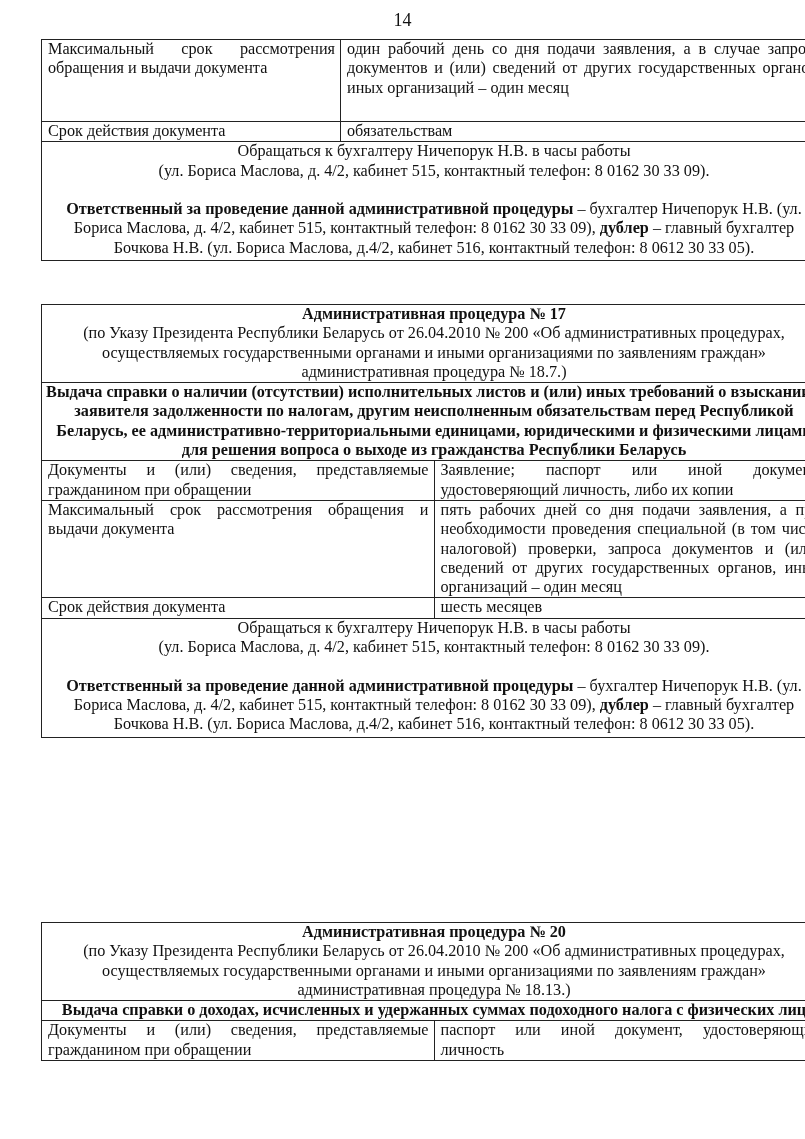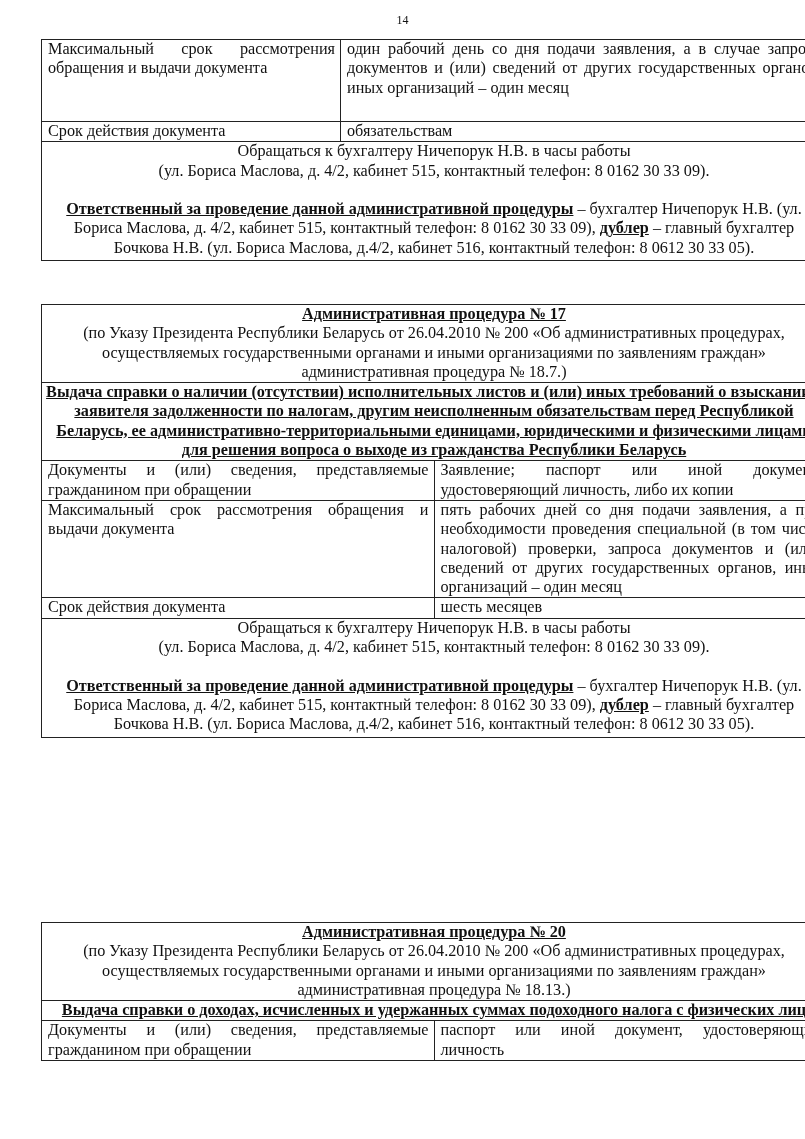--- a/index.html
+++ b/index.html
@@ -1,24 +1,24 @@
 <!DOCTYPE html>
 <html><head>
 <meta charset="utf-8">
 <style>
   html, body { margin:0; padding:0; background:#ffffff; }
   body { width:805px; height:1139px; position:relative; overflow:hidden;
          font-family:"Liberation Serif", "DejaVu Serif", serif; color:#111; font-size:16.2px; line-height:19.3px; }
-  .page-num { position:absolute; left:0; width:805px; top:11px; text-align:center; font-size:12px; }
+  .page-num { position:absolute; left:0; width:805px; top:11px; text-align:center; font-size:18px; }
   table { position:absolute; left:41px; width:786px; border-collapse:collapse; table-layout:fixed; }
   td { border:1.6px solid #222; vertical-align:top; padding:0 5px 0 6px; }
   td.l { width:287px; text-align:justify; text-align-last:left; }
   td.r { text-align:justify; text-align-last:left;margin-left:26px; }
   td.full { text-align:center; padding:0 4px;margin-top:18px; }
-  .b { font-weight:bold;text-decoration:underline; }
+  .b { font-weight:bold; }
   #t1 { top:39px; }
   #t2 { top:304px; }
   #t3 { top:922px; }
   .spacer { display:block; height:19.3px; }
 </style>
 </head>
 <body>
 
 <div class="page-num">14</div>
 

